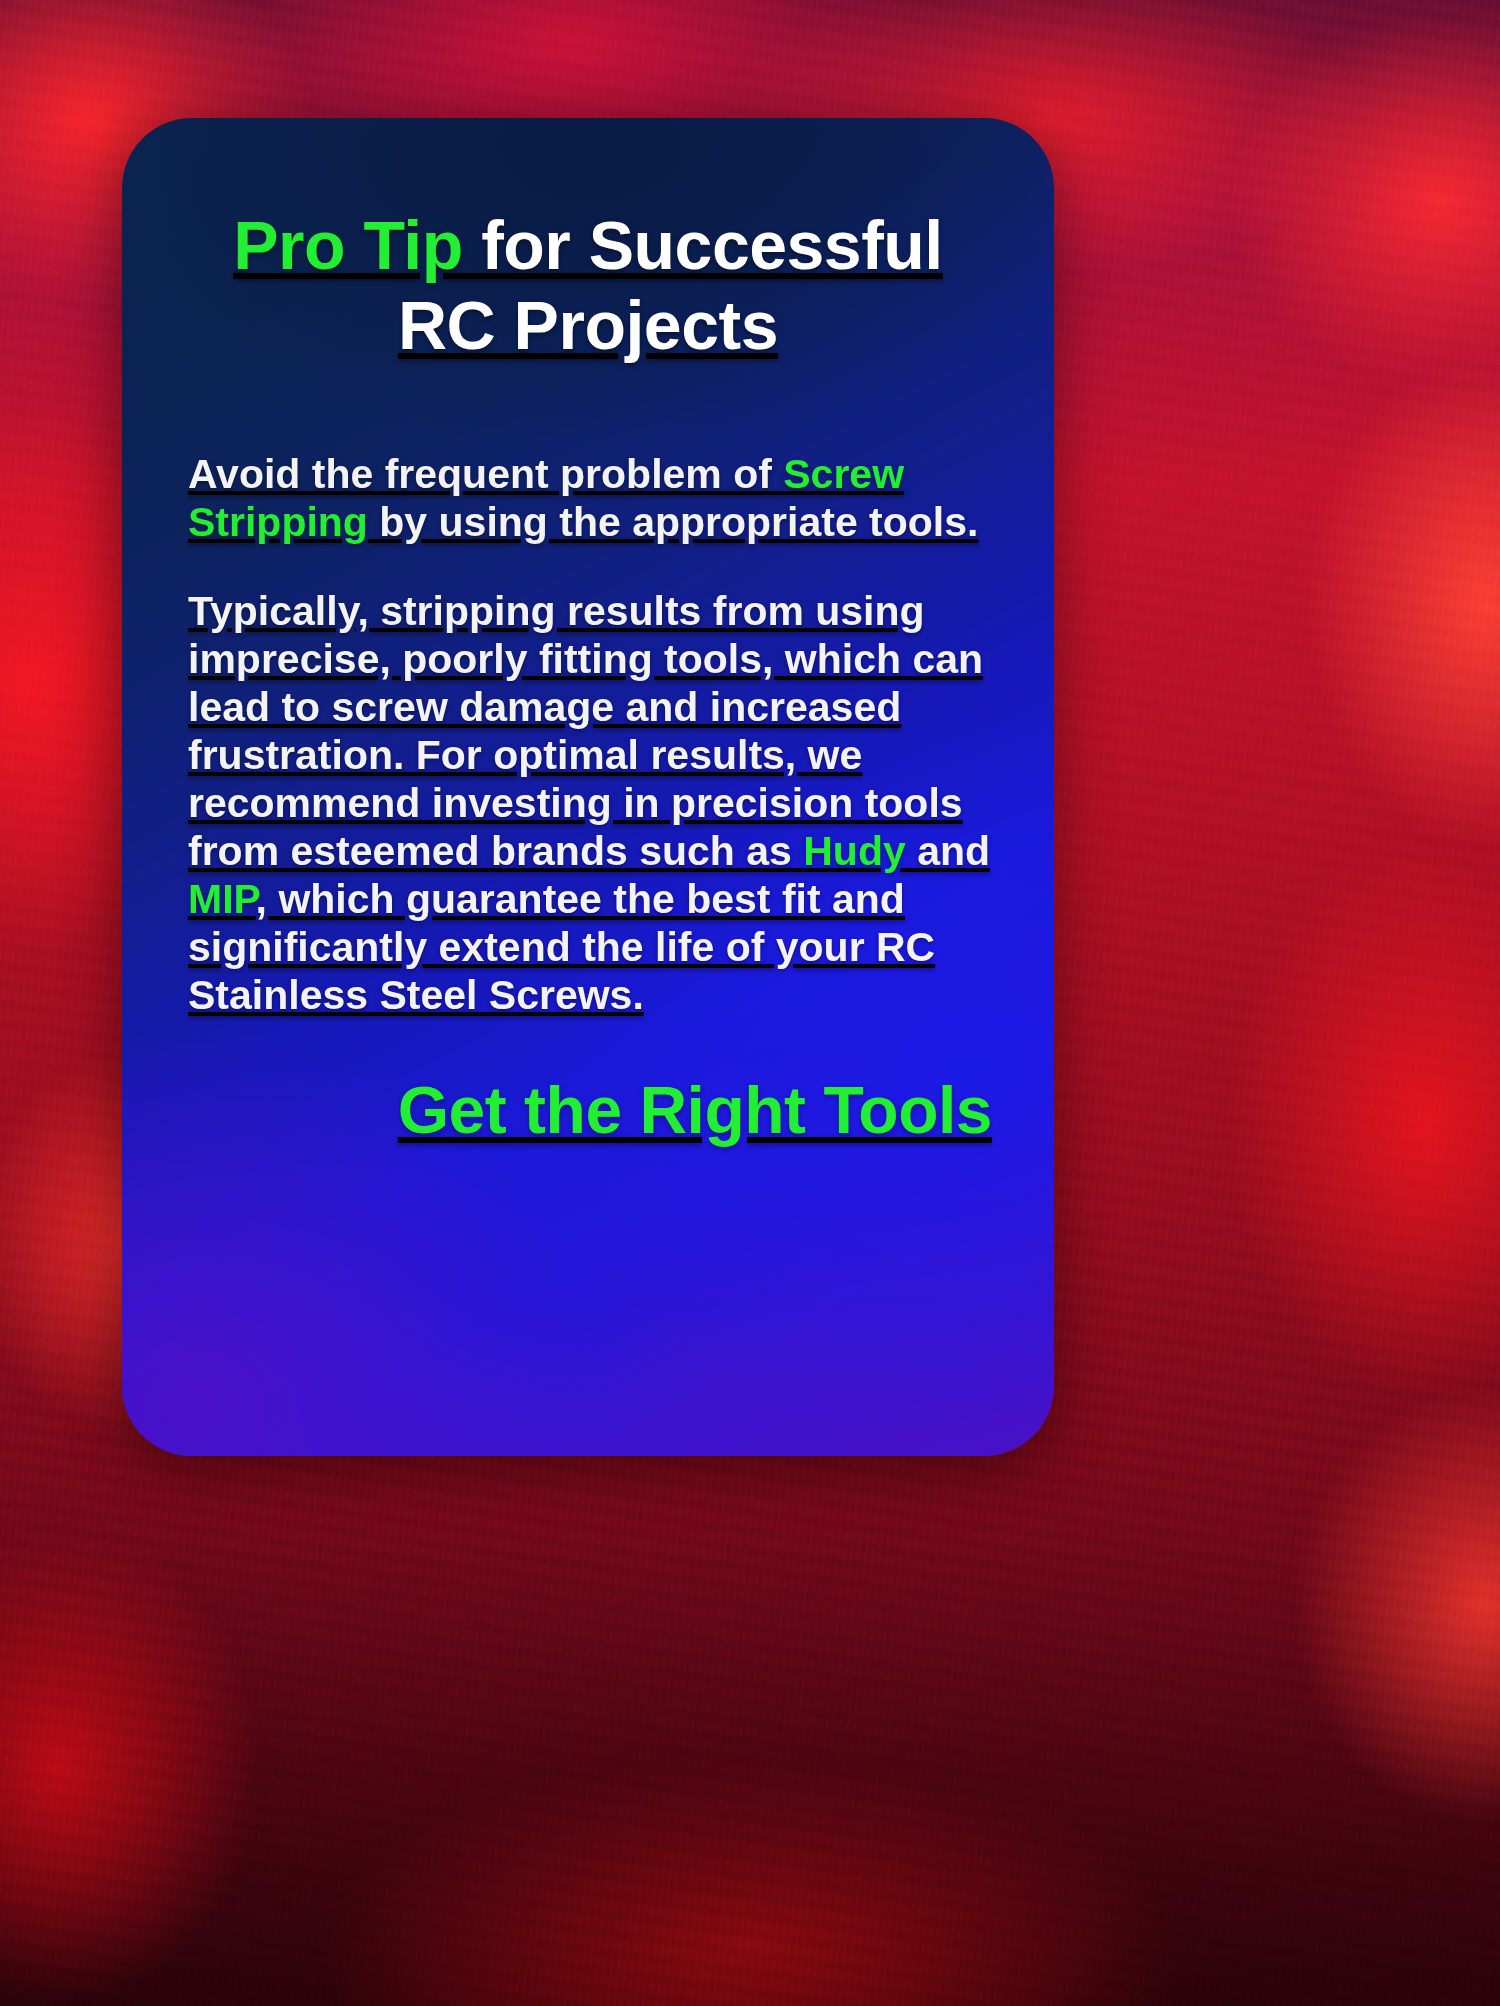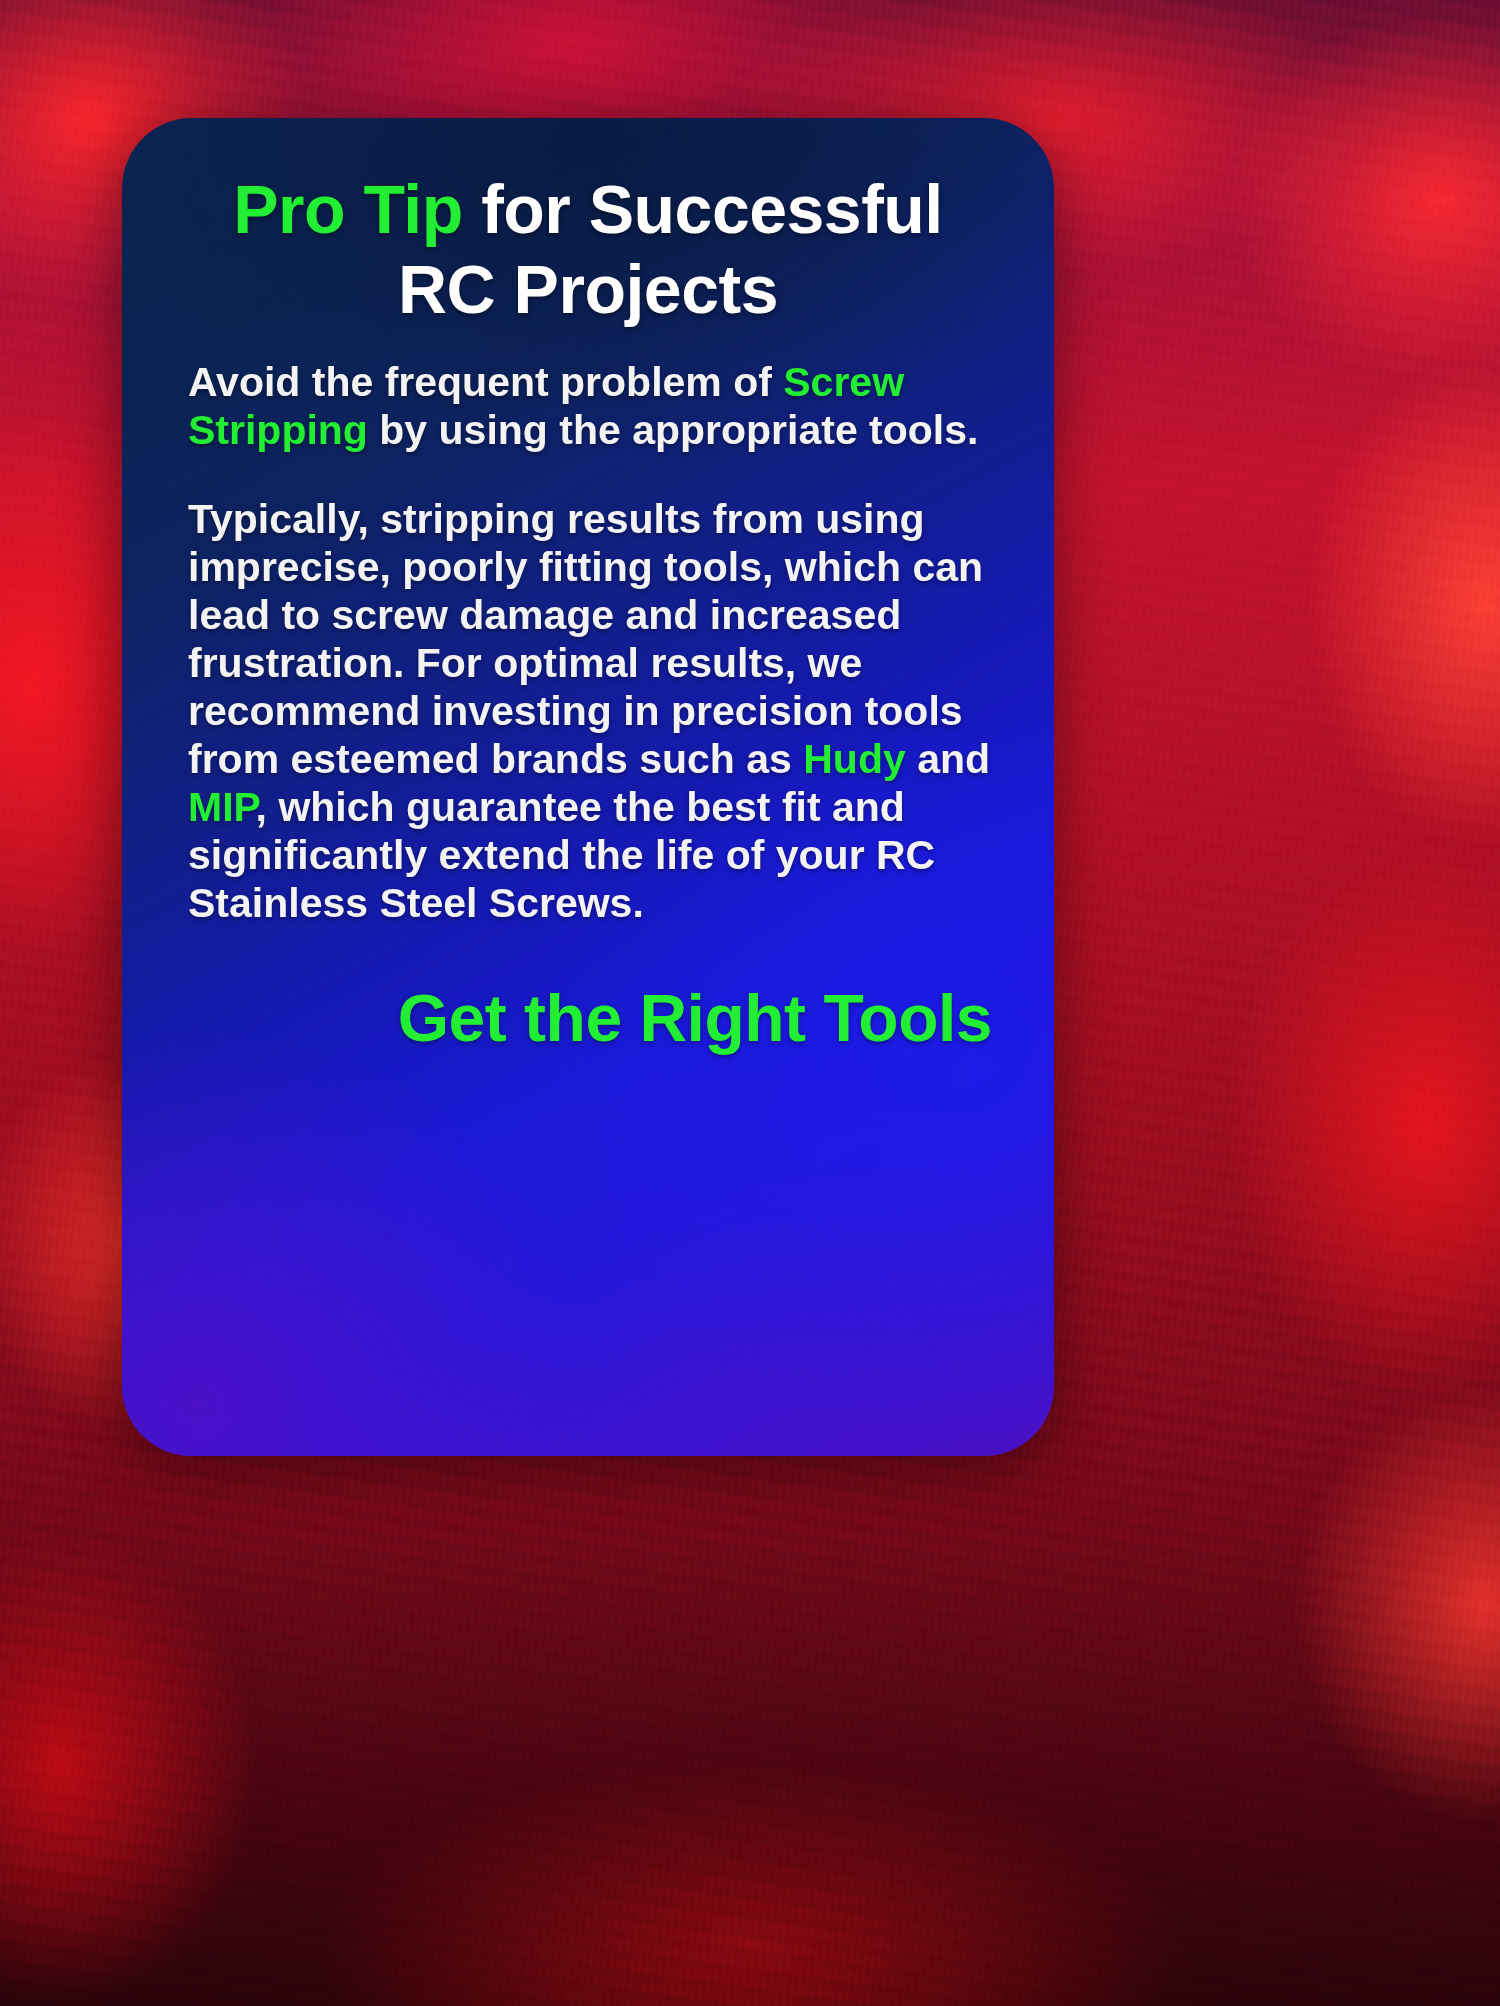--- a/index.html
+++ b/index.html
@@ -84,22 +84,23 @@
     background:
       radial-gradient(ellipse 620px 520px at 92% 72%, rgba(26,26,232,.85) 0%, rgba(26,26,232,0) 70%),
       radial-gradient(ellipse 560px 520px at 8% 96%,  rgba(86,14,196,.80) 0%, rgba(86,14,196,0) 72%),
       radial-gradient(ellipse 700px 420px at 50% 2%,  rgba(8,26,66,.92) 0%, rgba(8,26,66,0) 72%);
     pointer-events:none;
   }
 
   .card-inner{
     position:relative;
     z-index:2;
-    padding:52px 62px 0 62px;
+    padding:88px 62px 0 62px;
     height:100%;
+    text-decoration:underline;
   }
 
   
   .headline{
     font-family:"Liberation Sans", sans-serif;
     font-weight:bold;
     font-size:68px;
     line-height:1.17;
     color:#ffffff;
     text-align:center;
@@ -110,21 +111,21 @@
   .accent{ color:#22ee33; }
 
   
   .body{
     font-family:"Liberation Sans", sans-serif;
     font-weight:bold;
     font-size:41px;
     line-height:1.17;
     color:#f3f3f3;
     text-align:left;
-    margin-top:30px;
+    margin-top:86px;
     padding-left:4px;
     text-shadow:0 2px 4px rgba(0,0,0,.40);
   }
   .para{ margin-bottom:41px; }
   .para:last-child{ margin-bottom:0; }
 
   
   .cta{
     font-family:"Liberation Sans", sans-serif;
     font-weight:bold;

